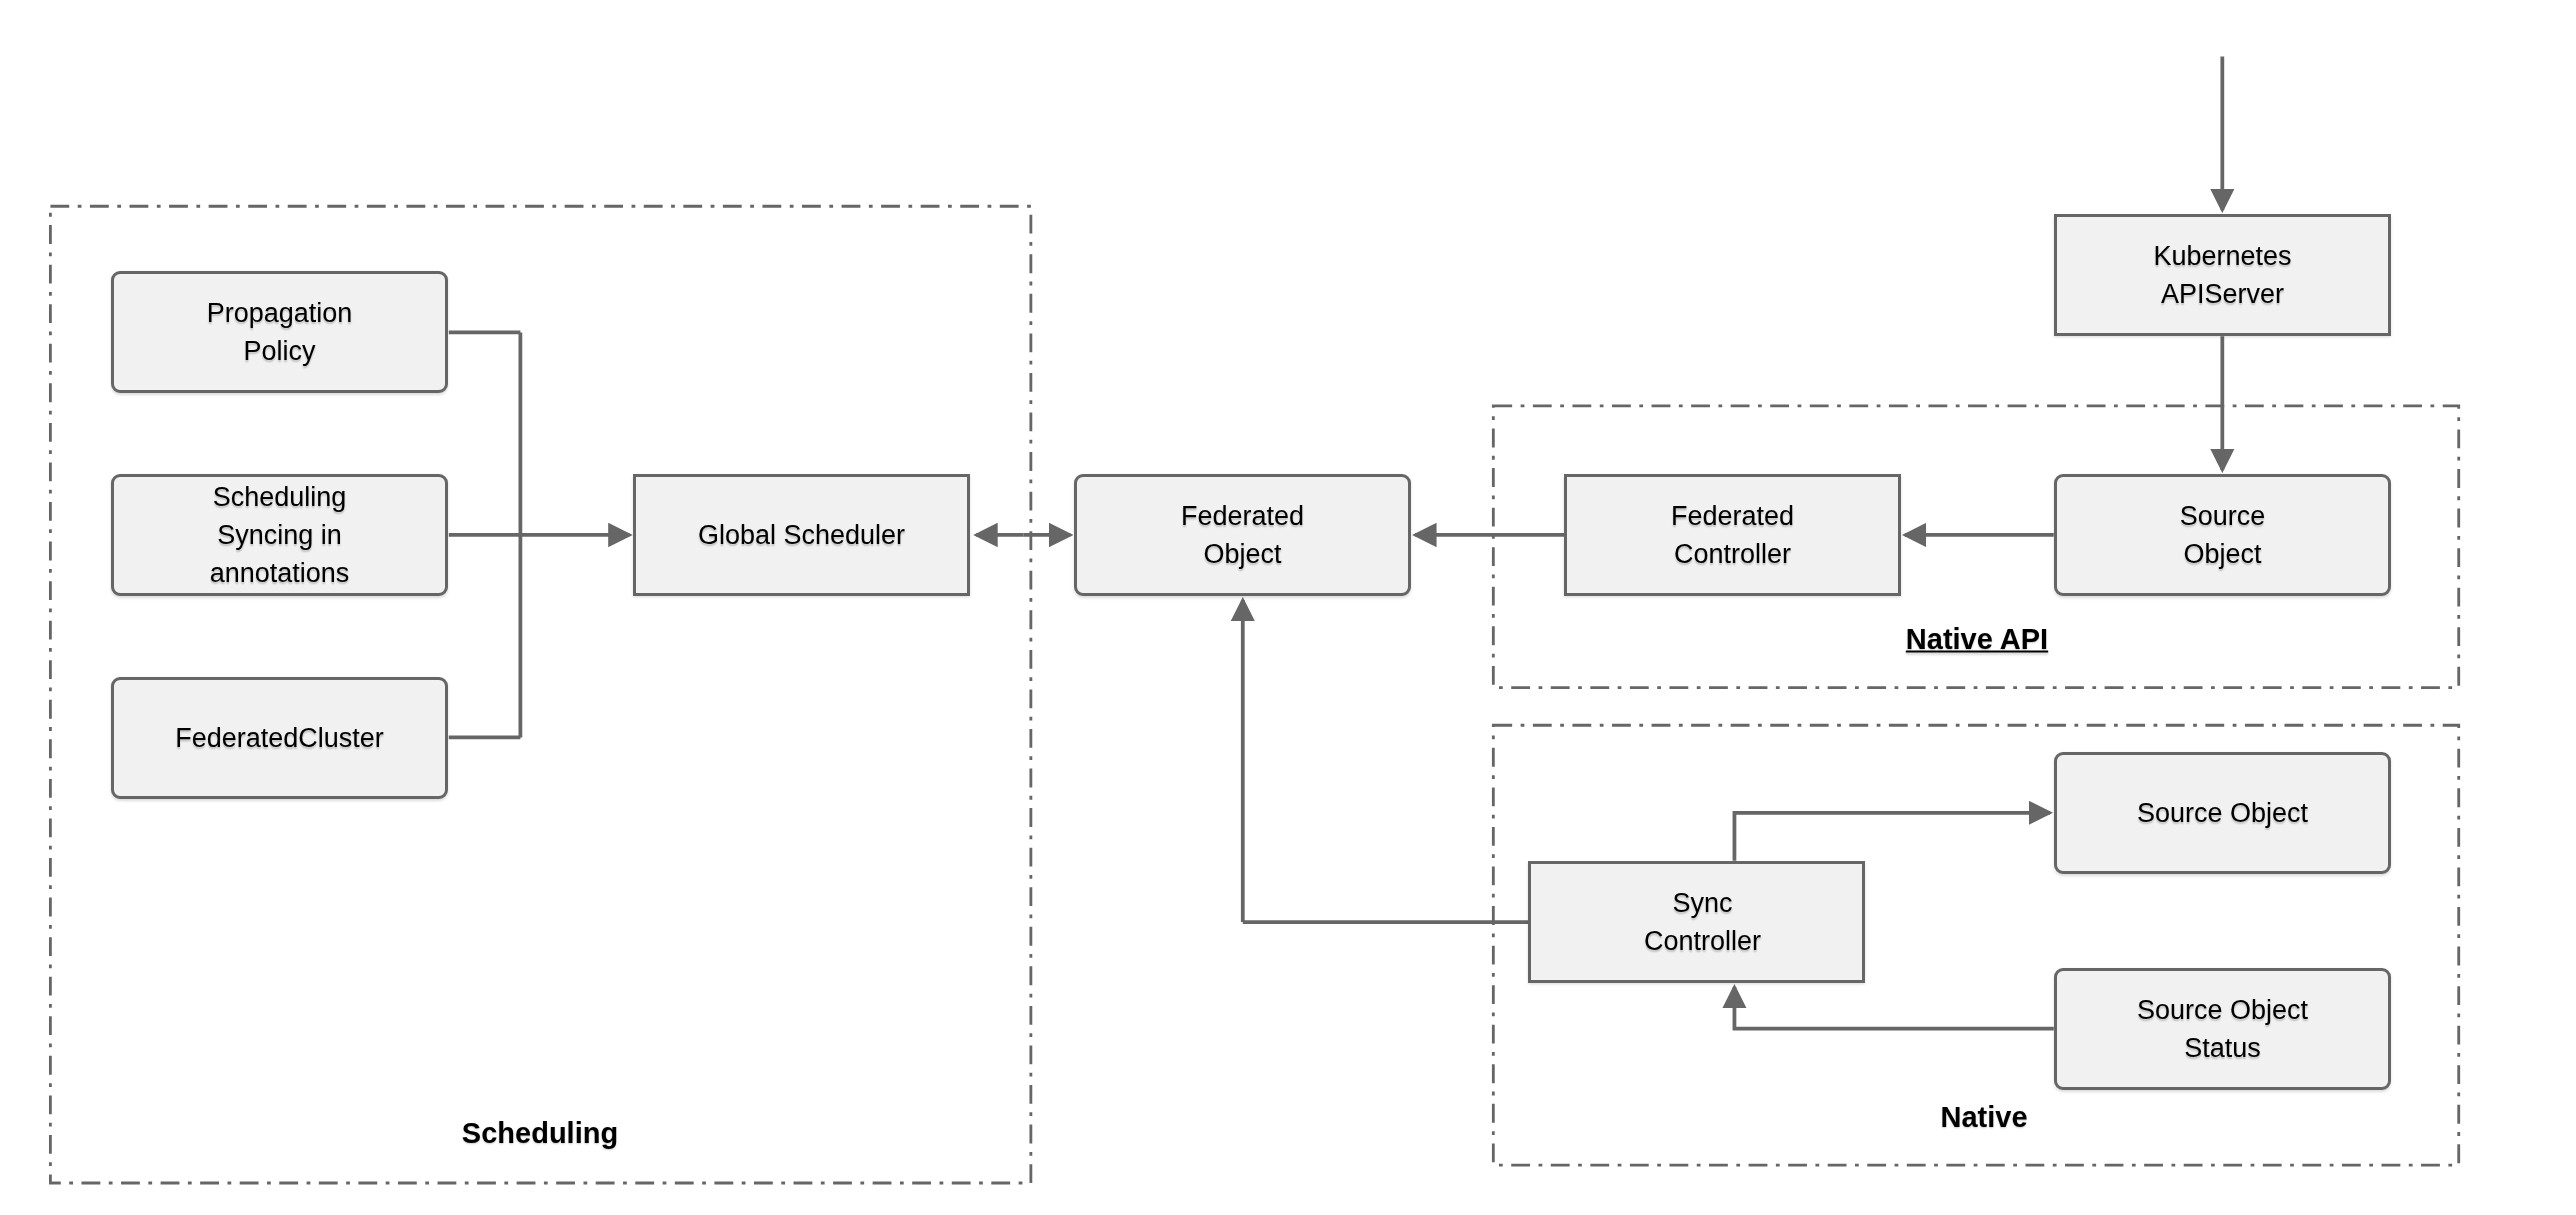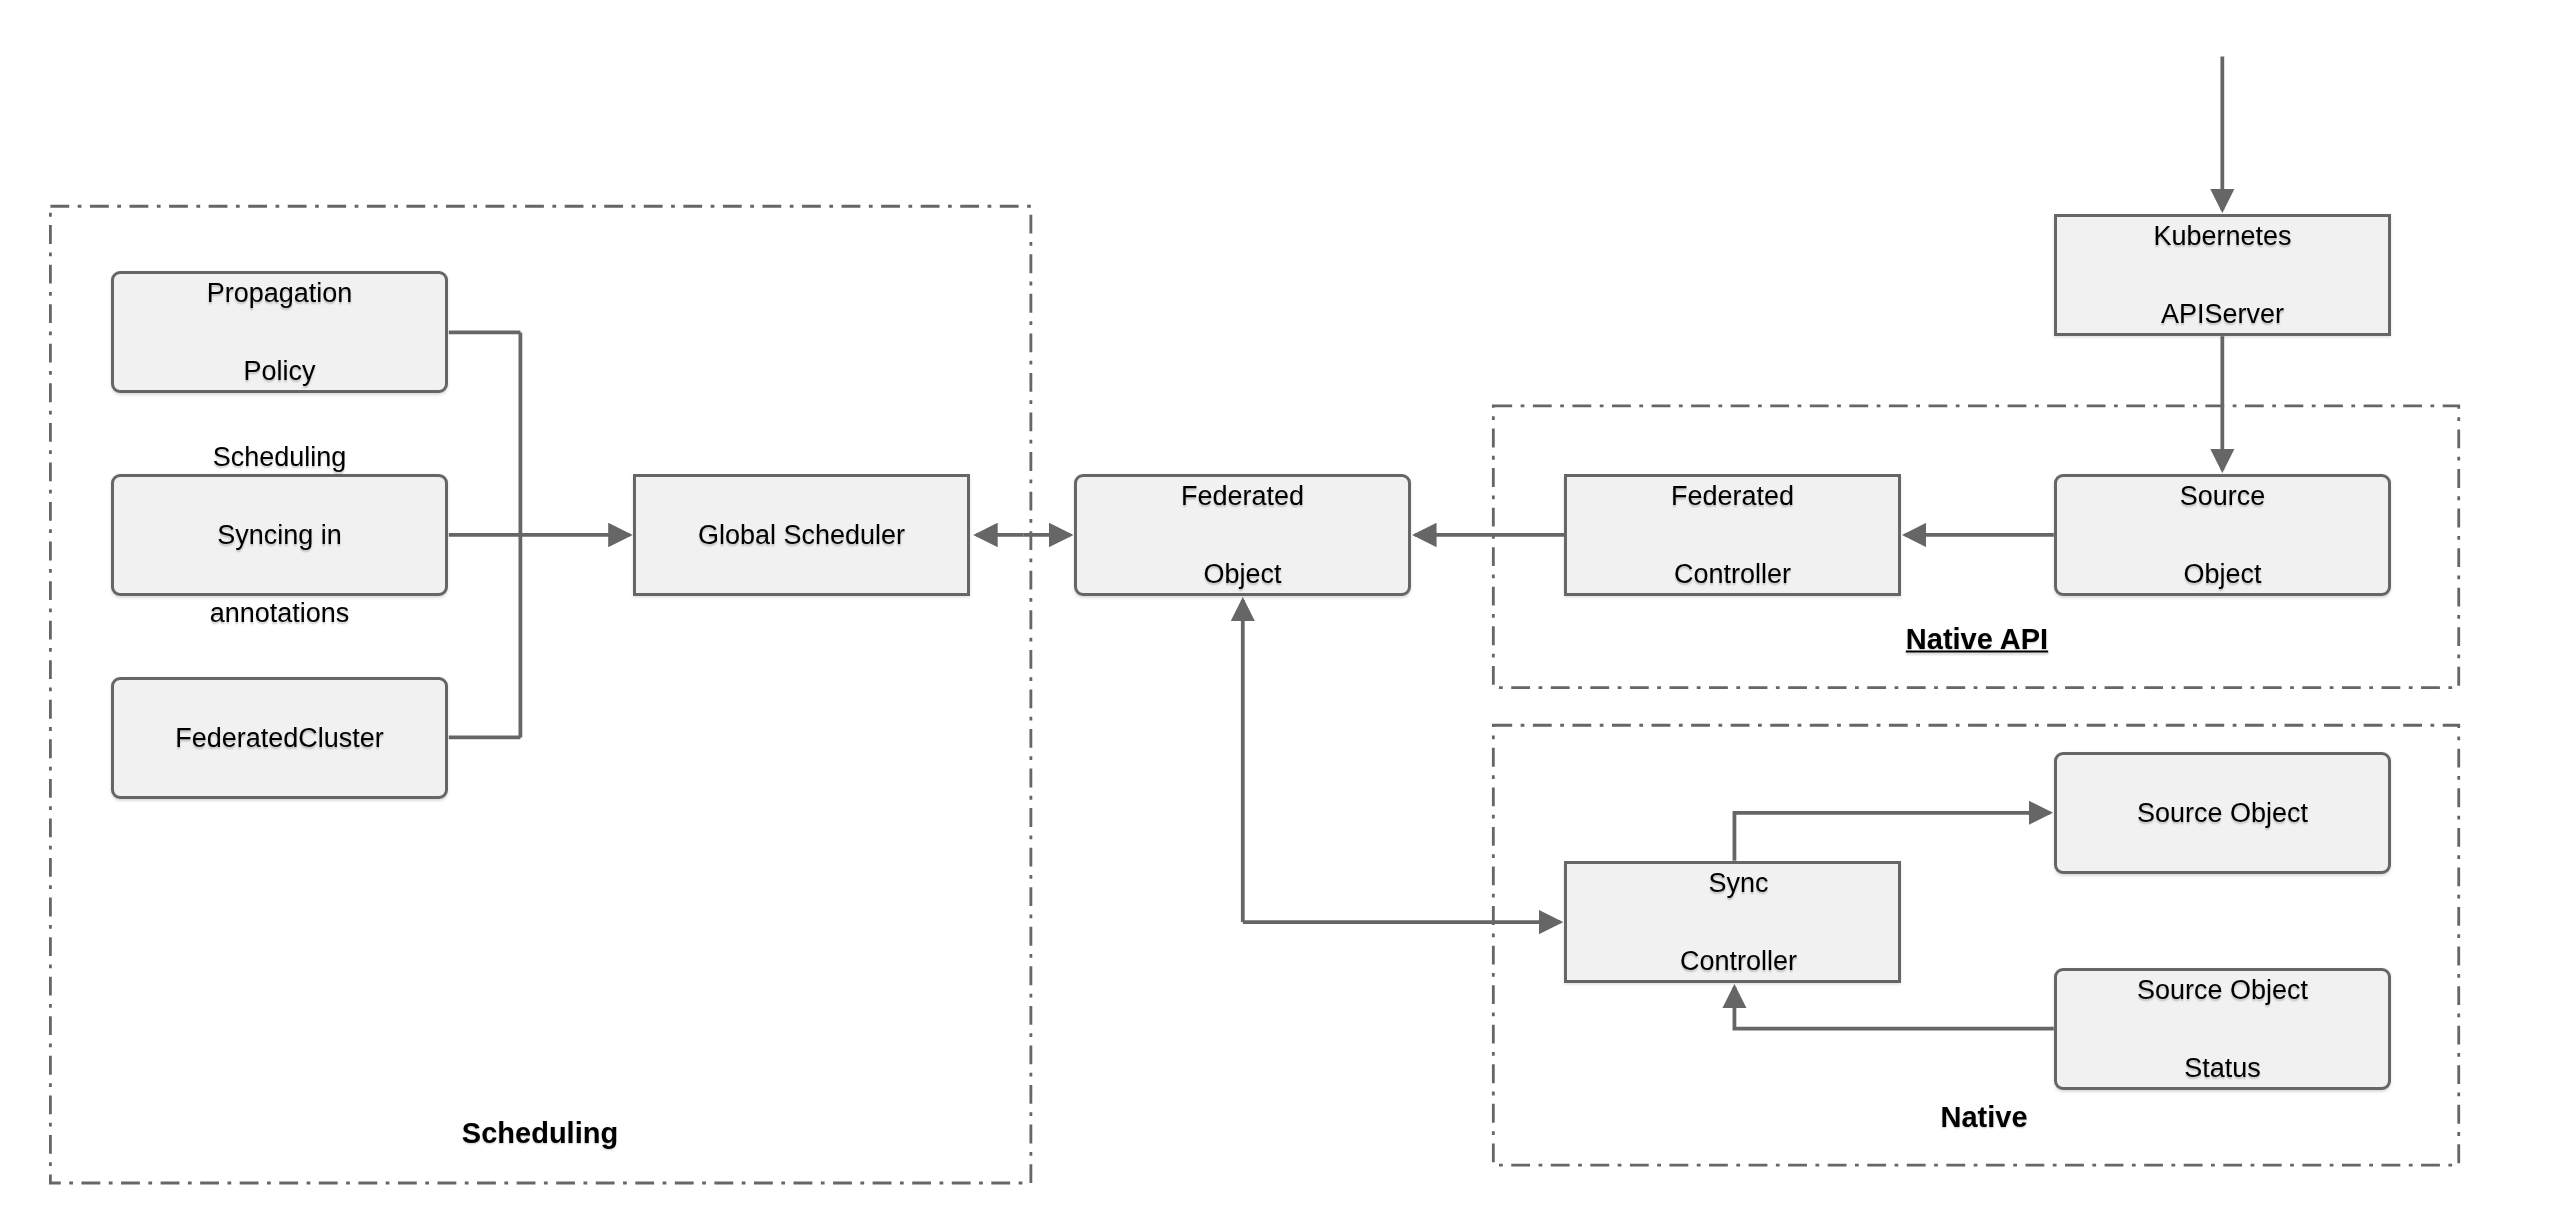--- a/index.html
+++ b/index.html
@@ -30,21 +30,20 @@
     box-sizing:border-box;
     border:3.8px solid var(--stroke,#666666);
     background:var(--node_fill,#f1f1f1);
     display:flex;flex-direction:column;
     align-items:center;justify-content:center;
     text-align:center;
     font-size:27px;line-height:38px;
     color:var(--text,#000);
     text-shadow:0 1.9px 1.9px rgba(0,0,0,0.22);
     box-shadow:0 1.9px 2.8px rgba(0,0,0,0.14);
-    gap:40px;
   }
   .rounded{border-radius:9px;}
   .group-label{
     position:absolute;
     transform:translate(-50%,-50%);
     font-weight:bold;
     font-size:29px;
     color:var(--text,#000);
     white-space:nowrap;
     text-shadow:0 1.9px 1.9px rgba(0,0,0,0.22);
@@ -120,21 +119,21 @@
   <div class="node" style="left:2054px;top:214px;">
     <span class="ln">Kubernetes</span>
     <span class="ln">APIServer</span>
   </div>
 
   <div class="node rounded" style="left:2054px;top:474px;">
     <span class="ln">Source</span>
     <span class="ln">Object</span>
   </div>
 
-  <div class="node" style="left:1564px;top:861px;padding-left:12px;">
+  <div class="node" style="left:1528px;top:861px;padding-left:12px;">
     <span class="ln">Sync</span>
     <span class="ln">Controller</span>
   </div>
 
   <div class="node rounded" style="left:2054px;top:752px;">
     <span class="ln">Source Object</span>
   </div>
 
   <div class="node rounded" style="left:2054px;top:968px;">
     <span class="ln">Source Object</span>

